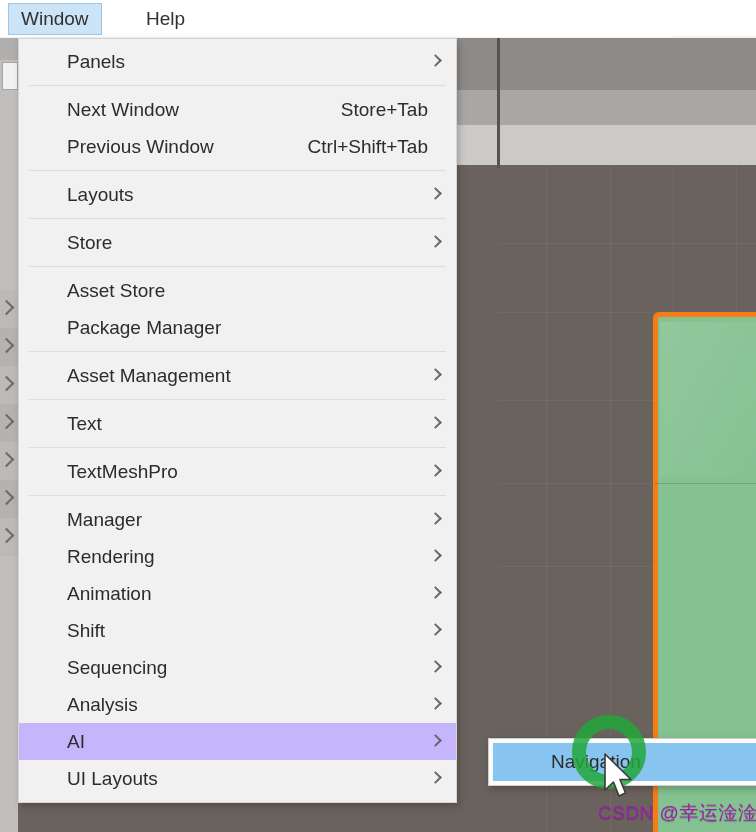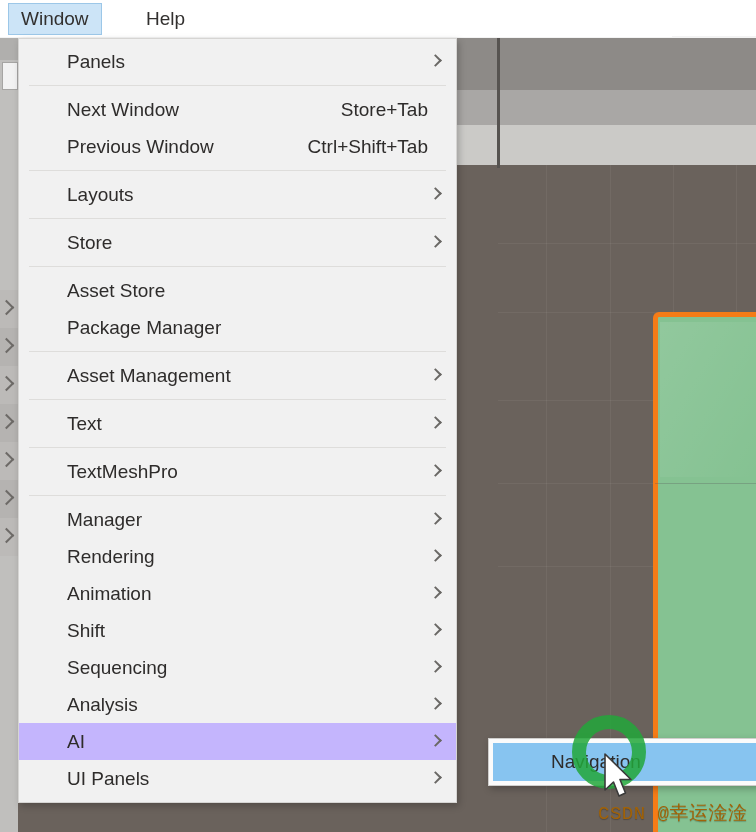--- a/index.html
+++ b/index.html
@@ -238,25 +238,24 @@
     height: 48px;
     pointer-events: none;
   }
 
   
   #watermark {
     position: absolute;
     left: 598px;
     top: 800px;
     font-size: 19px;
-    color: #a16207;
+    color: #a21caf;
     letter-spacing: 0.5px;
     white-space: nowrap;
     text-shadow: 0 1px 1px rgba(0,0,0,0.25);
-    font-family: Liberation Mono, monospace;
   }
 </style>
 </head>
 <body>
 
 <div id="scene-background">
   <div class="band" id="band-toolbar"></div>
   <div class="band" id="band-subtoolbar"></div>
   <div class="band" id="band-tabstrip"></div>
   <div class="band" id="band-viewport"></div>
@@ -329,21 +328,21 @@
     <div class="menu-separator"></div>
     <div class="menu-item"><span>TextMeshPro</span><span class="menu-arrow"></span></div>
     <div class="menu-separator"></div>
     <div class="menu-item"><span>Manager</span><span class="menu-arrow"></span></div>
     <div class="menu-item"><span>Rendering</span><span class="menu-arrow"></span></div>
     <div class="menu-item"><span>Animation</span><span class="menu-arrow"></span></div>
     <div class="menu-item"><span>Shift</span><span class="menu-arrow"></span></div>
     <div class="menu-item"><span>Sequencing</span><span class="menu-arrow"></span></div>
     <div class="menu-item"><span>Analysis</span><span class="menu-arrow"></span></div>
     <div class="menu-item selected"><span>AI</span><span class="menu-arrow"></span></div>
-    <div class="menu-item"><span>UI Panels</span><span class="menu-arrow"></span></div>
+    <div class="menu-item"><span>UI Layouts</span><span class="menu-arrow"></span></div>
   </div>
 
 <div id="ai-submenu">
     <div class="submenu-item"><span>Navigation</span></div>
   </div>
 
 <div id="click-ring"></div>
 
 <svg id="mouse-cursor" viewBox="0 0 34 48">
   <path d="M3 2 L3 38 L11.5 30 L17 44 L23.5 41 L18 27.5 L29 27.5 Z" fill="#ffffff" stroke="#3a3a3a" stroke-width="1.6" stroke-linejoin="round"></path>

